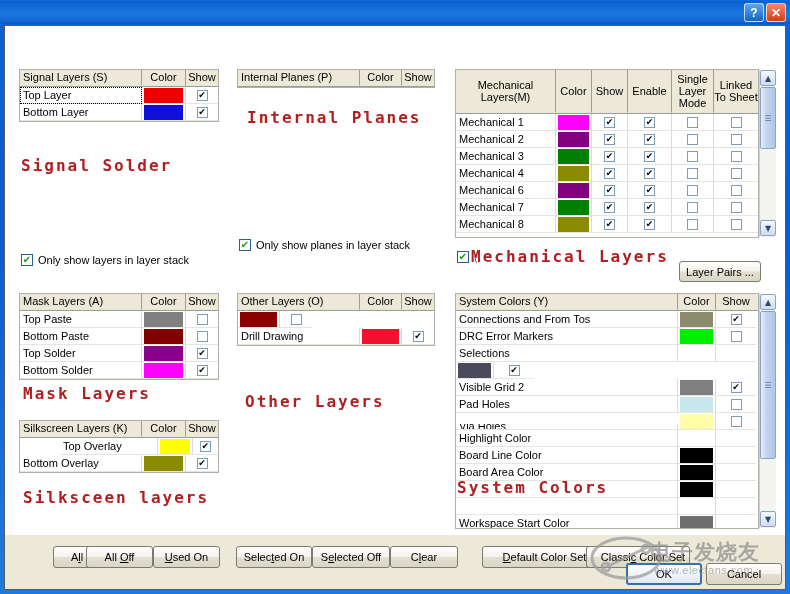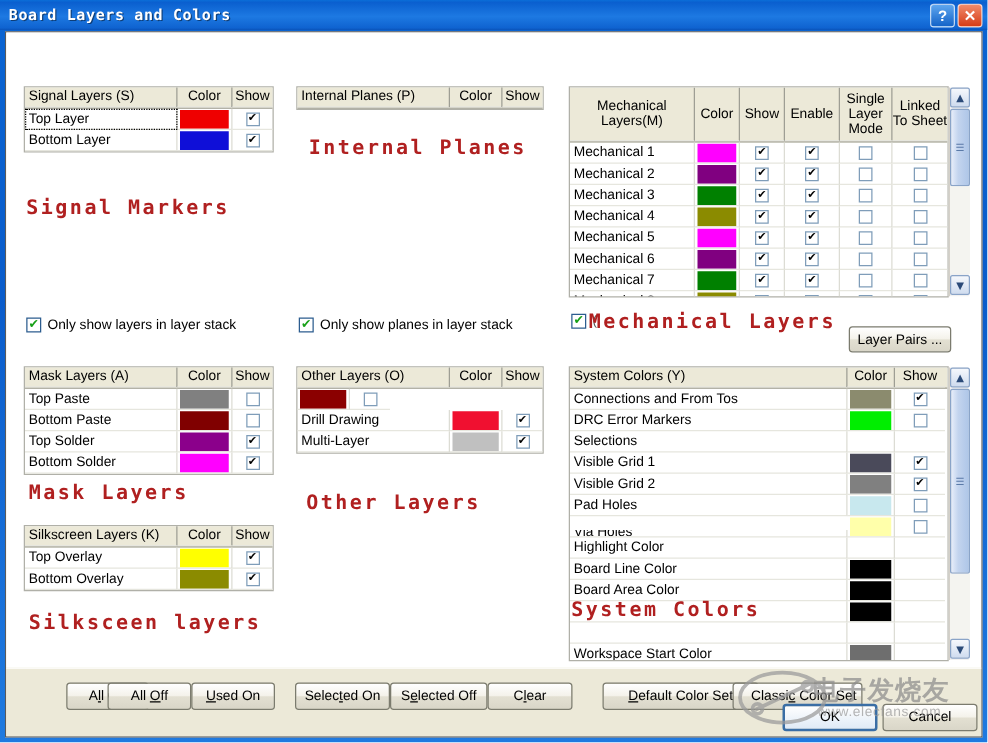--- a/index.html
+++ b/index.html
@@ -152,21 +152,20 @@
     font-family:"Liberation Sans", sans-serif; font-size:11px;
     color:#9a9a9a; letter-spacing:.5px; white-space:nowrap;
   }
 </style>
 </head>
 <body>
 
 <div id="window">
 
   <div id="titlebar">
-    <span id="title-text">Board Layers and Colors</span>
     <div id="titlebar-buttons">
       <div class="tb-btn tb-help">?</div>
       <div class="tb-btn tb-close">✕</div>
     </div>
   </div>
 
   <div id="client">
     <div id="content">
 
       <div class="grid" id="grid-signal" style="left:14px; top:43px; width:200px;">
@@ -193,36 +192,36 @@
                 <div class="swatch-wrap">
                   <span class="swatch" style="background: rgb(15, 15, 216);"></span>
                 </div>
               </div>
               <div class="cell center last" style="width: 32px;">
                 <div class="cb on"></div>
               </div>
             </div>
           </div>
       </div>
-      <div class="anno" style="left:16px; top:130px; font-size:16px;">Signal Markers</div>
+      <div class="anno" style="left:16px; top:130px; font-size:16px;">Signal Solder</div>
       <div class="optrow" style="left:16px; top:228px;">
         <span class="cb-green"></span>
         <span>Only show layers in layer stack</span>
       </div>
 
       <div class="grid" id="grid-planes" style="left:232px; top:43px; width:198px;">
         <div class="row hdr">
           <div class="cell" style="width:122px;">Internal Planes (P)</div>
           <div class="cell center" style="width:42px;">Color</div>
           <div class="cell center last" style="width:32px;">Show</div>
         </div>
         <div id="planes-rows"></div>
       </div>
       <div class="anno" style="left:242px; top:82px; font-size:16px;">Internal Planes</div>
-      <div class="optrow" style="left:234px; top:228px;text-align:center;">
+      <div class="optrow" style="left:234px; top:213px;text-align:center;">
         <span class="cb-green"></span>
         <span>Only show planes in layer stack</span>
       </div>
 
       <div class="grid" id="grid-mech" style="left:450px; top:43px; width:304px; height:169px; overflow:hidden;">
         <div class="row hdr" style="height:44px; line-height:normal;">
           <div class="cell" style="width:100px; height:43px; justify-content:center; text-align:center; white-space:normal;">Mechanical Layers(M)</div>
           <div class="cell center" style="width:36px; height:43px;">Color</div>
           <div class="cell center" style="width:36px; height:43px;">Show</div>
           <div class="cell center" style="width:44px; height:43px;">Enable</div>
@@ -304,40 +303,20 @@
                 <div class="cb on"></div>
               </div>
               <div class="cell center" style="width: 42px;">
                 <div class="cb"></div>
               </div>
               <div class="cell center last" style="width: 44px;">
                 <div class="cb"></div>
               </div>
             </div>
             <div class="row">
-              <div class="cell " style="width: 100px;">Mechanical 5</div>
-              <div class="cell center" style="width: 36px;">
-                <div class="swatch-wrap">
-                  <span class="swatch" style="background: rgb(255, 0, 255);"></span>
-                </div>
-              </div>
-              <div class="cell center" style="width: 36px;">
-                <div class="cb on"></div>
-              </div>
-              <div class="cell center" style="width: 44px;">
-                <div class="cb on"></div>
-              </div>
-              <div class="cell center" style="width: 42px;">
-                <div class="cb"></div>
-              </div>
-              <div class="cell center last" style="width: 44px;">
-                <div class="cb"></div>
-              </div>
-            </div>
-            <div class="row">
               <div class="cell " style="width: 100px;">Mechanical 6</div>
               <div class="cell center" style="width: 36px;">
                 <div class="swatch-wrap">
                   <span class="swatch" style="background: rgb(128, 0, 128);"></span>
                 </div>
               </div>
               <div class="cell center" style="width: 36px;">
                 <div class="cb on"></div>
               </div>
               <div class="cell center" style="width: 44px;">
@@ -484,44 +463,33 @@
               <div class="cell " style="width: 122px;">Drill Drawing</div>
               <div class="cell center" style="width: 42px;">
                 <div class="swatch-wrap">
                   <span class="swatch" style="background: rgb(240, 16, 48);"></span>
                 </div>
               </div>
               <div class="cell center last" style="width: 32px;">
                 <div class="cb on"></div>
               </div>
             </div>
-            <div class="row">
-              <div class="cell " style="width: 122px;">Multi-Layer</div>
-              <div class="cell center" style="width: 42px;">
-                <div class="swatch-wrap">
-                  <span class="swatch" style="background: rgb(192, 192, 192);"></span>
-                </div>
-              </div>
-              <div class="cell center last" style="width: 32px;">
-                <div class="cb on"></div>
-              </div>
-            </div>
           </div>
       </div>
       <div class="anno" style="left:240px; top:366px; font-size:16px;">Other Layers</div>
 
       <div class="grid" id="grid-silk" style="left:14px; top:394px; width:200px;">
         <div class="row hdr">
           <div class="cell" style="width:122px;">Silkscreen Layers (K)</div>
           <div class="cell center" style="width:44px;">Color</div>
           <div class="cell center last" style="width:32px;">Show</div>
         </div>
         <div id="silk-rows">
             <div class="row">
-              <div class="cell " style="width: 122px;">Top Overlay</div>
+              <div class="cell " style="width: 122px; margin-left: 40px;">Top Overlay</div>
               <div class="cell center" style="width: 44px;">
                 <div class="swatch-wrap">
                   <span class="swatch" style="background: rgb(255, 255, 0);"></span>
                 </div>
               </div>
               <div class="cell center last" style="width: 32px;">
                 <div class="cb on"></div>
               </div>
             </div>
             <div class="row">
@@ -567,21 +535,20 @@
               <div class="cell center last" style="width: 40px;">
                 <div class="cb"></div>
               </div>
             </div>
             <div class="row">
               <div class="cell " style="width: 222px;">Selections</div>
               <div class="cell center" style="width: 38px;"></div>
               <div class="cell center last" style="width: 40px;"></div>
             </div>
             <div class="row">
-              <div class="cell " style="width: 222px;">Visible Grid 1</div>
               <div class="cell center" style="width: 38px;">
                 <div class="swatch-wrap">
                   <span class="swatch" style="background: rgb(74, 74, 90);"></span>
                 </div>
               </div>
               <div class="cell center last" style="width: 40px;">
                 <div class="cb on"></div>
               </div>
             </div>
             <div class="row">

